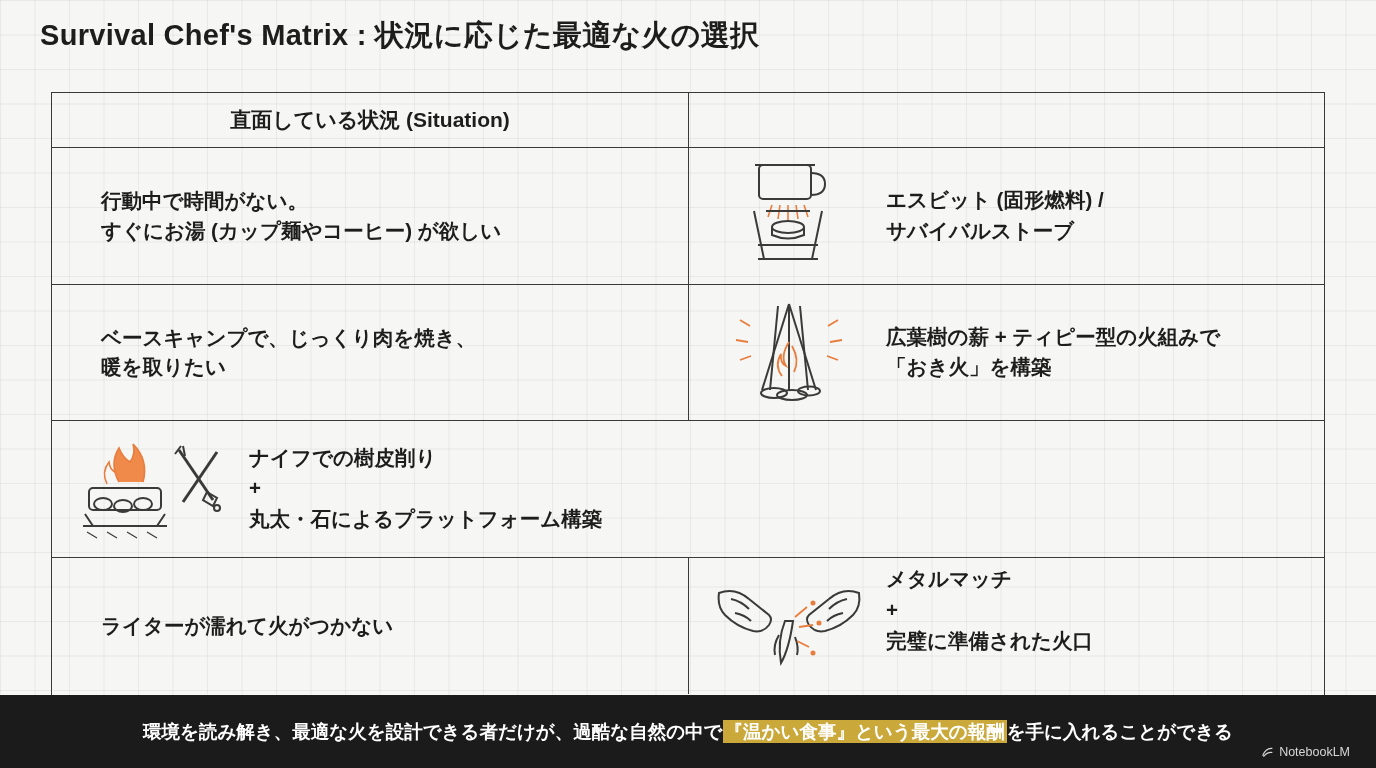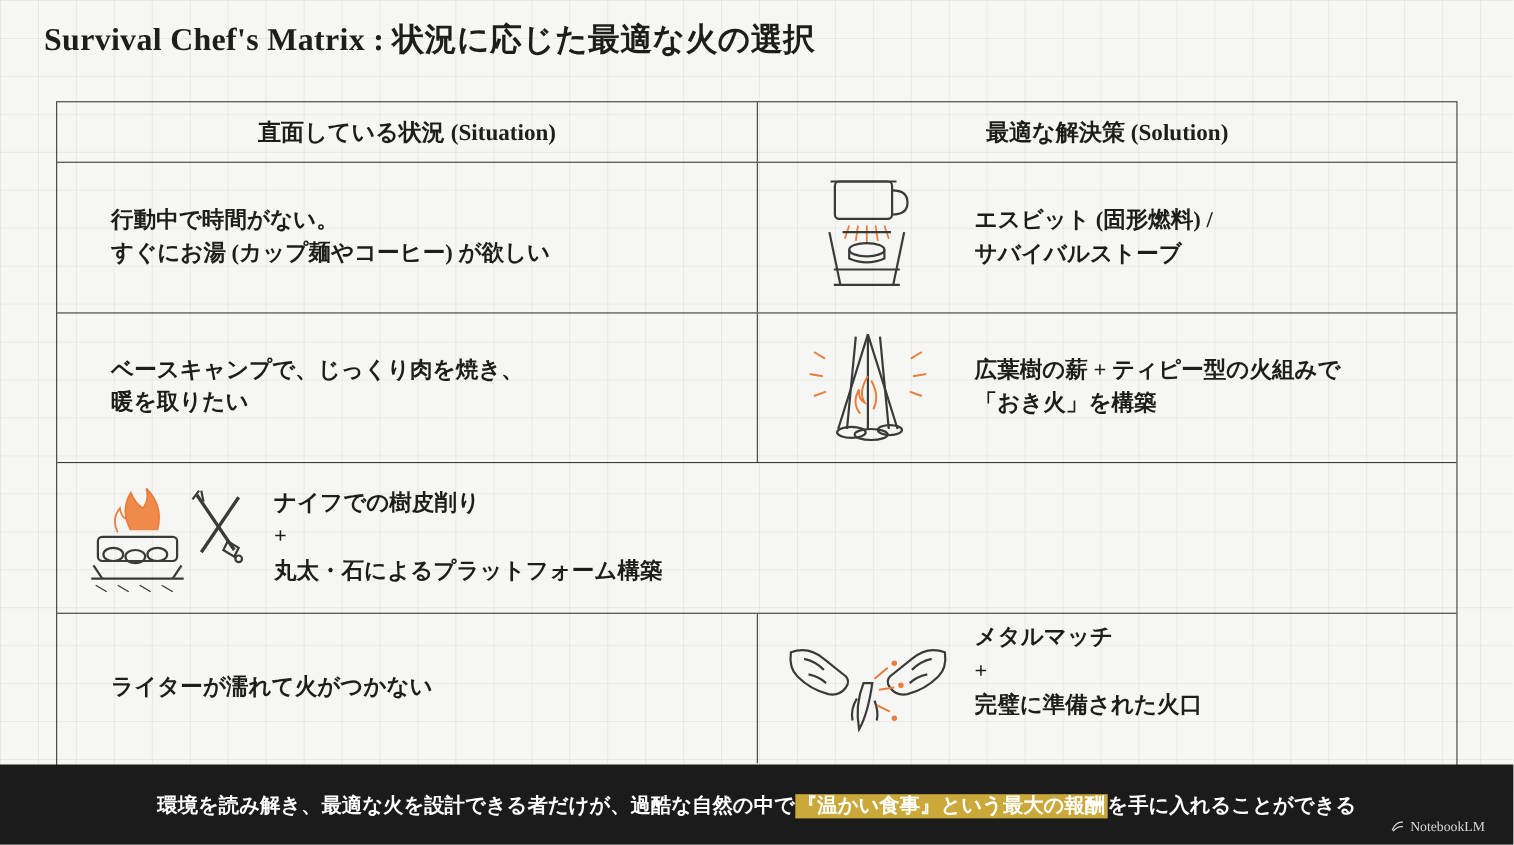--- a/index.html
+++ b/index.html
@@ -15,21 +15,20 @@
   }
   
   #page {
     position: absolute;
     inset: 0;
     background-color: #f6f6f4;
     background-image:
       linear-gradient(to right, rgba(0,0,0,0.055) 1px, transparent 1px),
       linear-gradient(to bottom, rgba(0,0,0,0.055) 1px, transparent 1px);
     background-size: 34.5px 34.5px;
-    font-family: Liberation Serif, serif;
   }
   #title {
     position: absolute;
     left: 40px;
     top: 16px;
     font-size: 29px;
     font-weight: bold;
     color: #1d1d1b;
     letter-spacing: 0.3px;
     white-space: nowrap;
@@ -145,21 +144,20 @@
 <body>
 
 <div id="page">
 
   <div id="title">Survival Chef's Matrix : 状況に応じた最適な火の選択</div>
 
   <div id="matrix">
 
     <div class="row header-row">
       <div class="cell-situation">直面している状況 (Situation)</div>
-      <div class="cell-solution">最適な解決策 (Solution)</div>
     </div>
 
     <div class="row body-row">
       <div class="cell-situation">
         <div class="sit-text">行動中で時間がない。
 すぐにお湯 (カップ麺やコーヒー) が欲しい</div>
       </div>
       <div class="cell-solution">
         <div class="sol-inner">
           <div class="illus">

